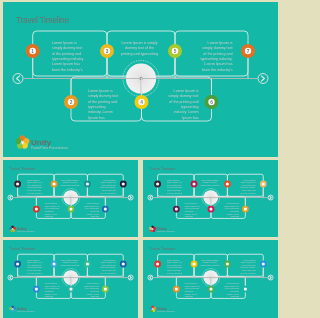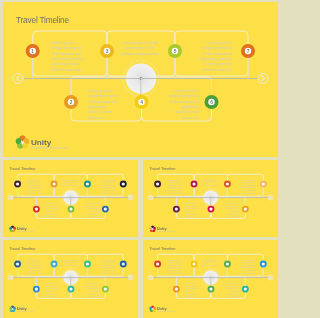--- a/index.html
+++ b/index.html
@@ -1,21 +1,21 @@
 <!DOCTYPE html>
 <html><head>
 <meta charset="utf-8">
 <style>
   html,body{margin:0;padding:0;}
   body{width:281px;height:318px;overflow:hidden;
        font-family:"Liberation Sans",sans-serif;
        background:#e3e1bd;-webkit-font-smoothing:antialiased;}
   .page{position:relative;width:281px;height:318px;overflow:hidden;background:#e3e1bd;}
 
-  .slide{position:absolute;background:#fde047;overflow:hidden;}
+  .slide{position:absolute;background:#14b8a6;overflow:hidden;}
   .hero{left:3px;top:2px;width:275px;height:155px;}
   .tn{height:78px;}
   .tn1{left:3px;top:160px;width:135px;}
   .tn2{left:143px;top:160px;width:135px;}
   .tn3{left:3px;top:240px;width:135px;}
   .tn4{left:143px;top:240px;width:135px;}
 
   .slide svg{position:absolute;left:0;top:0;display:block;}
 
   .divh{position:absolute;left:0;width:281px;background:#e3e1bd;}

